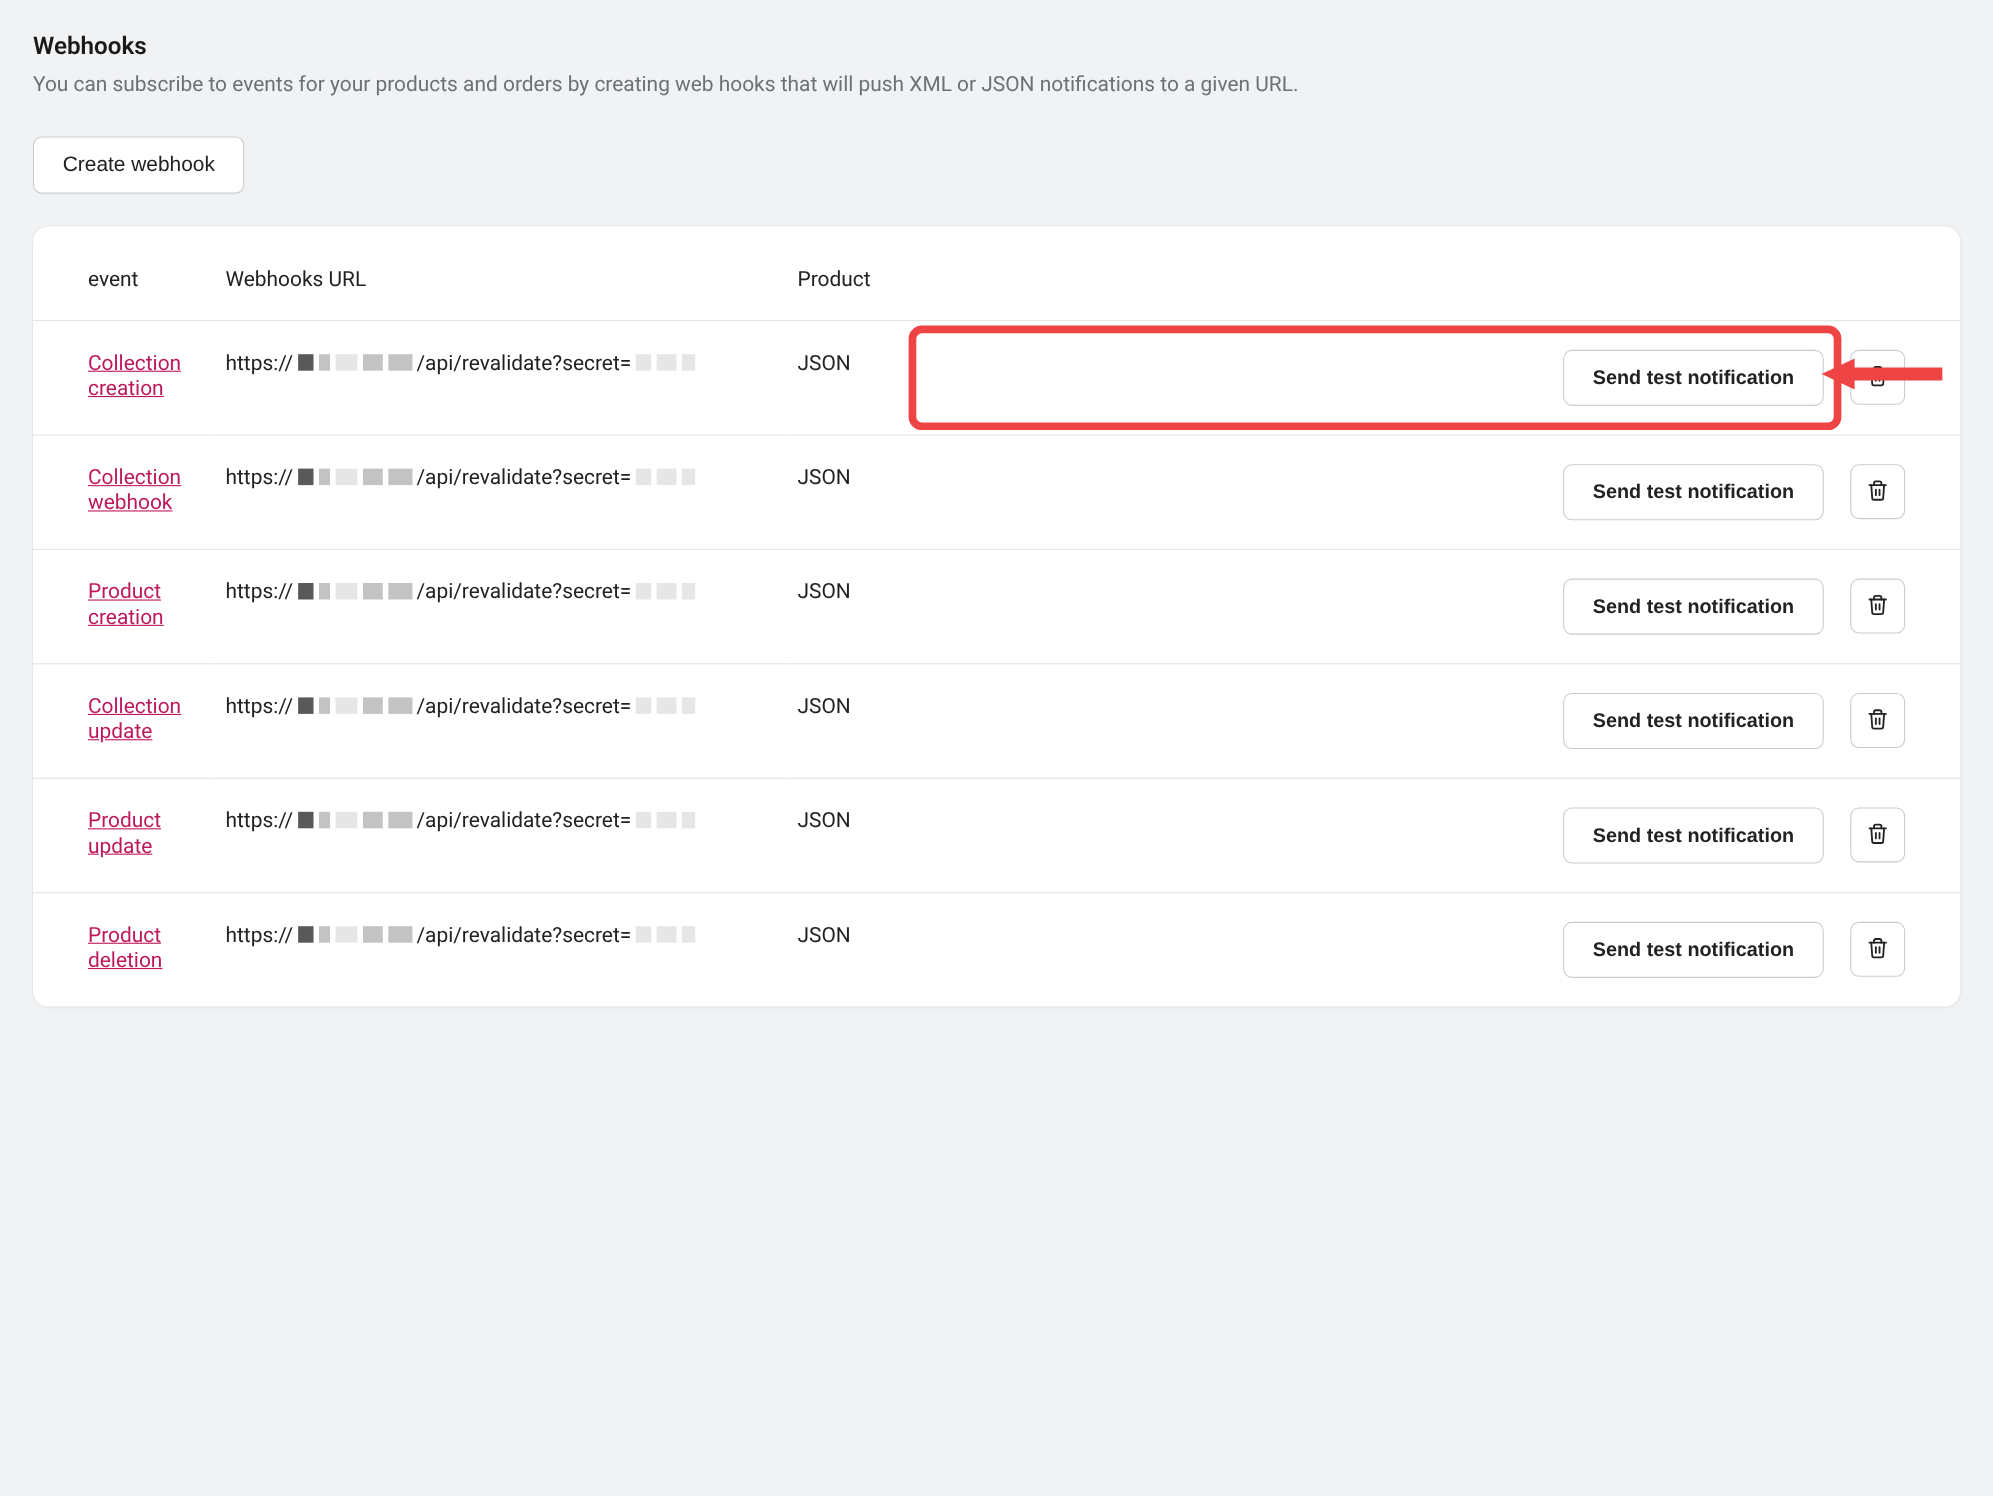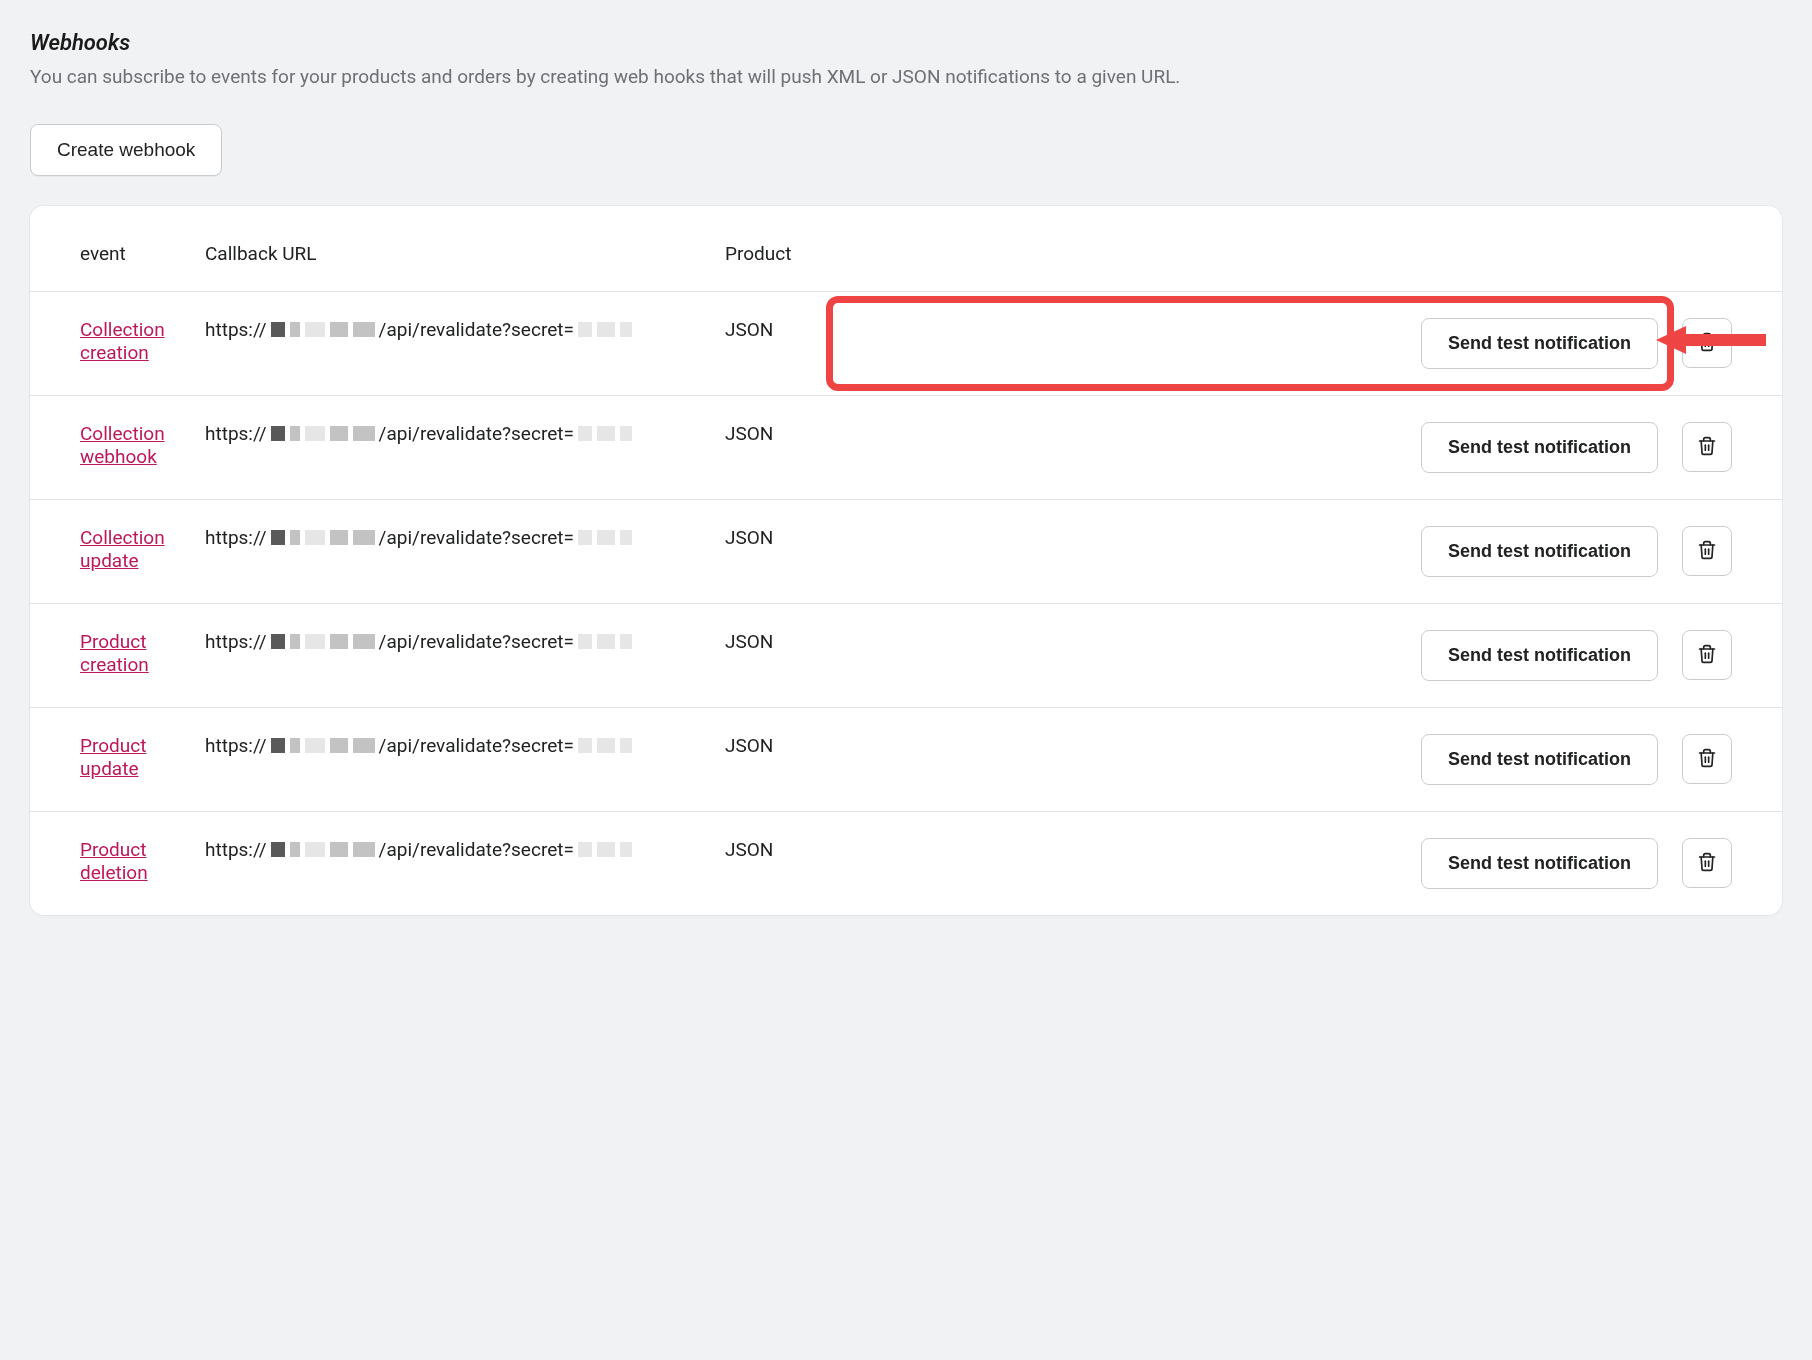--- a/index.html
+++ b/index.html
@@ -7,21 +7,20 @@
     font-family: -apple-system, BlinkMacSystemFont, "Segoe UI", Roboto, Helvetica, Arial, sans-serif;
     background: #f1f2f4;
     color: #202223;
     padding: 30px 30px 40px 30px;
   }
   .page-title {
     font-size: 22px;
     font-weight: 600;
     color: #1a1a1a;
     margin-bottom: 8px;
-    font-style: italic;
   }
   .page-desc {
     font-size: 19px;
     color: #6d7175;
     line-height: 1.5;
     margin-bottom: 32px;
     max-width: 96%;
   }
   .create-btn {
     background: #ffffff;
@@ -149,21 +148,21 @@
 
 <h2 class="page-title">Webhooks</h2>
 <p class="page-desc">You can subscribe to events for your products and orders by creating web hooks that will push XML or JSON notifications to a given URL.</p>
 <button class="create-btn">Create webhook</button>
 
 <div class="card">
   <table>
     <thead>
       <tr>
         <th class="col-event">event</th>
-        <th class="col-url">Callback URL</th>
+        <th class="col-url">Webhooks URL</th>
         <th class="col-format">Product</th>
         <th class="col-actions"></th>
       </tr>
     </thead>
     <tbody id="rows">
         <tr>
           <td class="col-event"><a href="#" class="event-link">Collection creation</a></td>
           <td class="col-url">
             <div class="url-cell">
               <span class="url-text">https://</span>
@@ -232,57 +231,57 @@
                     <path d="M19 6l-1 14a2 2 0 0 1-2 2H8a2 2 0 0 1-2-2L5 6"></path>
                     <path d="M10 11v6"></path>
                     <path d="M14 11v6"></path>
                     <path d="M8 6V4a2 2 0 0 1 2-2h4a2 2 0 0 1 2 2v2"></path>
                   </svg></span>
               </button>
             </div>
           </td>
         </tr>
         <tr>
+          <td class="col-event"><a href="#" class="event-link">Product creation</a></td>
+          <td class="col-url">
+            <div class="url-cell">
+              <span class="url-text">https://</span>
+              <span class="blur-strip">
+                <span class="blur-block dark" style="width:14px"></span>
+                <span class="blur-block " style="width:10px"></span>
+                <span class="blur-block light" style="width:20px"></span>
+                <span class="blur-block " style="width:18px"></span>
+                <span class="blur-block " style="width:22px"></span>
+              </span>
+              <span class="url-text">/api/revalidate?secret=</span>
+              <span class="blur-strip">
+                <span class="blur-block light" style="width:14px"></span>
+                <span class="blur-block light" style="width:18px"></span>
+                <span class="blur-block light" style="width:12px"></span>
+              </span>
+            </div>
+          </td>
+          <td class="col-format">JSON</td>
+          <td class="col-actions">
+            <div class="action-cell">
+              <button class="test-btn">Send test notification</button>
+              <button class="delete-btn">
+                <span><svg viewBox="0 0 24 24" fill="none" stroke="currentColor" stroke-width="2" stroke-linecap="round" stroke-linejoin="round">
+                    <polyline points="3 6 5 6 21 6"></polyline>
+                    <path d="M19 6l-1 14a2 2 0 0 1-2 2H8a2 2 0 0 1-2-2L5 6"></path>
+                    <path d="M10 11v6"></path>
+                    <path d="M14 11v6"></path>
+                    <path d="M8 6V4a2 2 0 0 1 2-2h4a2 2 0 0 1 2 2v2"></path>
+                  </svg></span>
+              </button>
+            </div>
+          </td>
+        </tr>
+        <tr>
           <td class="col-event"><a href="#" class="event-link">Collection update</a></td>
-          <td class="col-url">
-            <div class="url-cell">
-              <span class="url-text">https://</span>
-              <span class="blur-strip">
-                <span class="blur-block dark" style="width:14px"></span>
-                <span class="blur-block " style="width:10px"></span>
-                <span class="blur-block light" style="width:20px"></span>
-                <span class="blur-block " style="width:18px"></span>
-                <span class="blur-block " style="width:22px"></span>
-              </span>
-              <span class="url-text">/api/revalidate?secret=</span>
-              <span class="blur-strip">
-                <span class="blur-block light" style="width:14px"></span>
-                <span class="blur-block light" style="width:18px"></span>
-                <span class="blur-block light" style="width:12px"></span>
-              </span>
-            </div>
-          </td>
-          <td class="col-format">JSON</td>
-          <td class="col-actions">
-            <div class="action-cell">
-              <button class="test-btn">Send test notification</button>
-              <button class="delete-btn">
-                <span><svg viewBox="0 0 24 24" fill="none" stroke="currentColor" stroke-width="2" stroke-linecap="round" stroke-linejoin="round">
-                    <polyline points="3 6 5 6 21 6"></polyline>
-                    <path d="M19 6l-1 14a2 2 0 0 1-2 2H8a2 2 0 0 1-2-2L5 6"></path>
-                    <path d="M10 11v6"></path>
-                    <path d="M14 11v6"></path>
-                    <path d="M8 6V4a2 2 0 0 1 2-2h4a2 2 0 0 1 2 2v2"></path>
-                  </svg></span>
-              </button>
-            </div>
-          </td>
-        </tr>
-        <tr>
-          <td class="col-event"><a href="#" class="event-link">Product creation</a></td>
           <td class="col-url">
             <div class="url-cell">
               <span class="url-text">https://</span>
               <span class="blur-strip">
                 <span class="blur-block dark" style="width:14px"></span>
                 <span class="blur-block " style="width:10px"></span>
                 <span class="blur-block light" style="width:20px"></span>
                 <span class="blur-block " style="width:18px"></span>
                 <span class="blur-block " style="width:22px"></span>
               </span>

